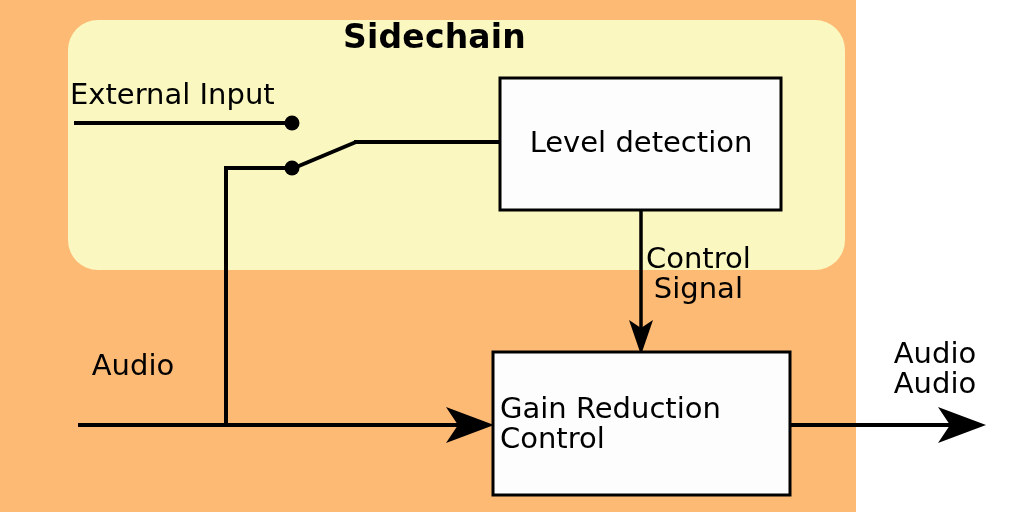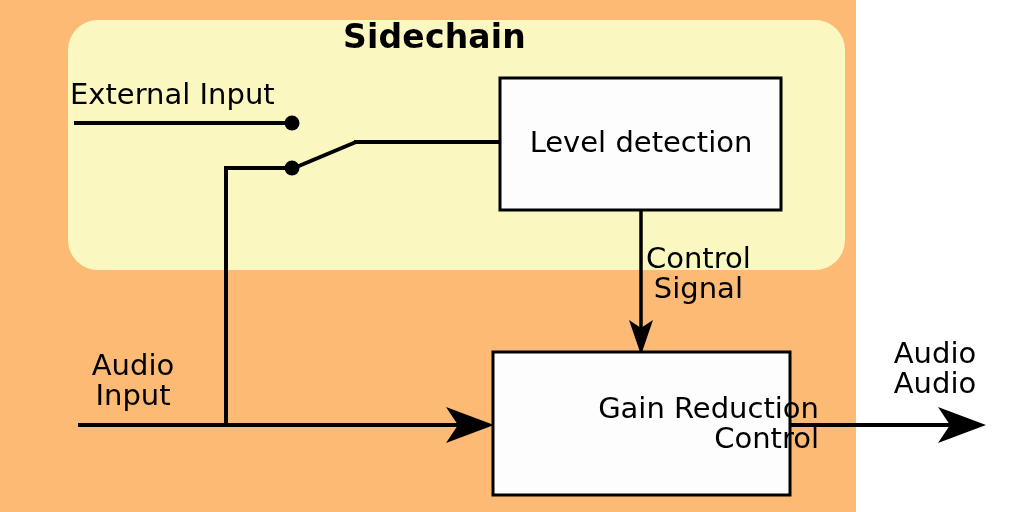--- a/index.html
+++ b/index.html
@@ -65,24 +65,24 @@
     font-size: 29px;
   }
   #audio-output-label {
     left: 874px;
     top: 339px;
     width: 122px;
     text-align: center;
     font-size: 29px;
   }
   #gain-reduction-label {
-    left: 523px;
+    left: 500px;
     top: 394px;
     width: 296px;
-    text-align: right;
+    text-align: left;
     font-size: 29px;
   }
 </style>
 </head>
 <body>
 
 <div id="canvas">
 
   <svg class="layer" viewBox="0 0 1024 512">
 
@@ -117,19 +117,19 @@
   </svg>
 
   <div class="txt" id="sidechain-title">Sidechain</div>
 
   <div class="txt" id="external-input-label">External Input</div>
 
   <div class="txt" id="level-detection-label">Level detection</div>
 
   <div class="txt" id="control-signal-label"><span>Control</span><br><span>Signal</span></div>
 
-  <div class="txt" id="audio-input-label"><span>Audio</span><br><span>Input</span></div>
+  <div class="txt" id="audio-input-label"><span>Audio</span><br></div>
 
   <div class="txt" id="audio-output-label"><span>Audio</span><br><span>Audio</span></div>
 
   <div class="txt" id="gain-reduction-label"><span>Gain Reduction</span><br><span>Control</span></div>
 
 </div>
 
 </body></html>

